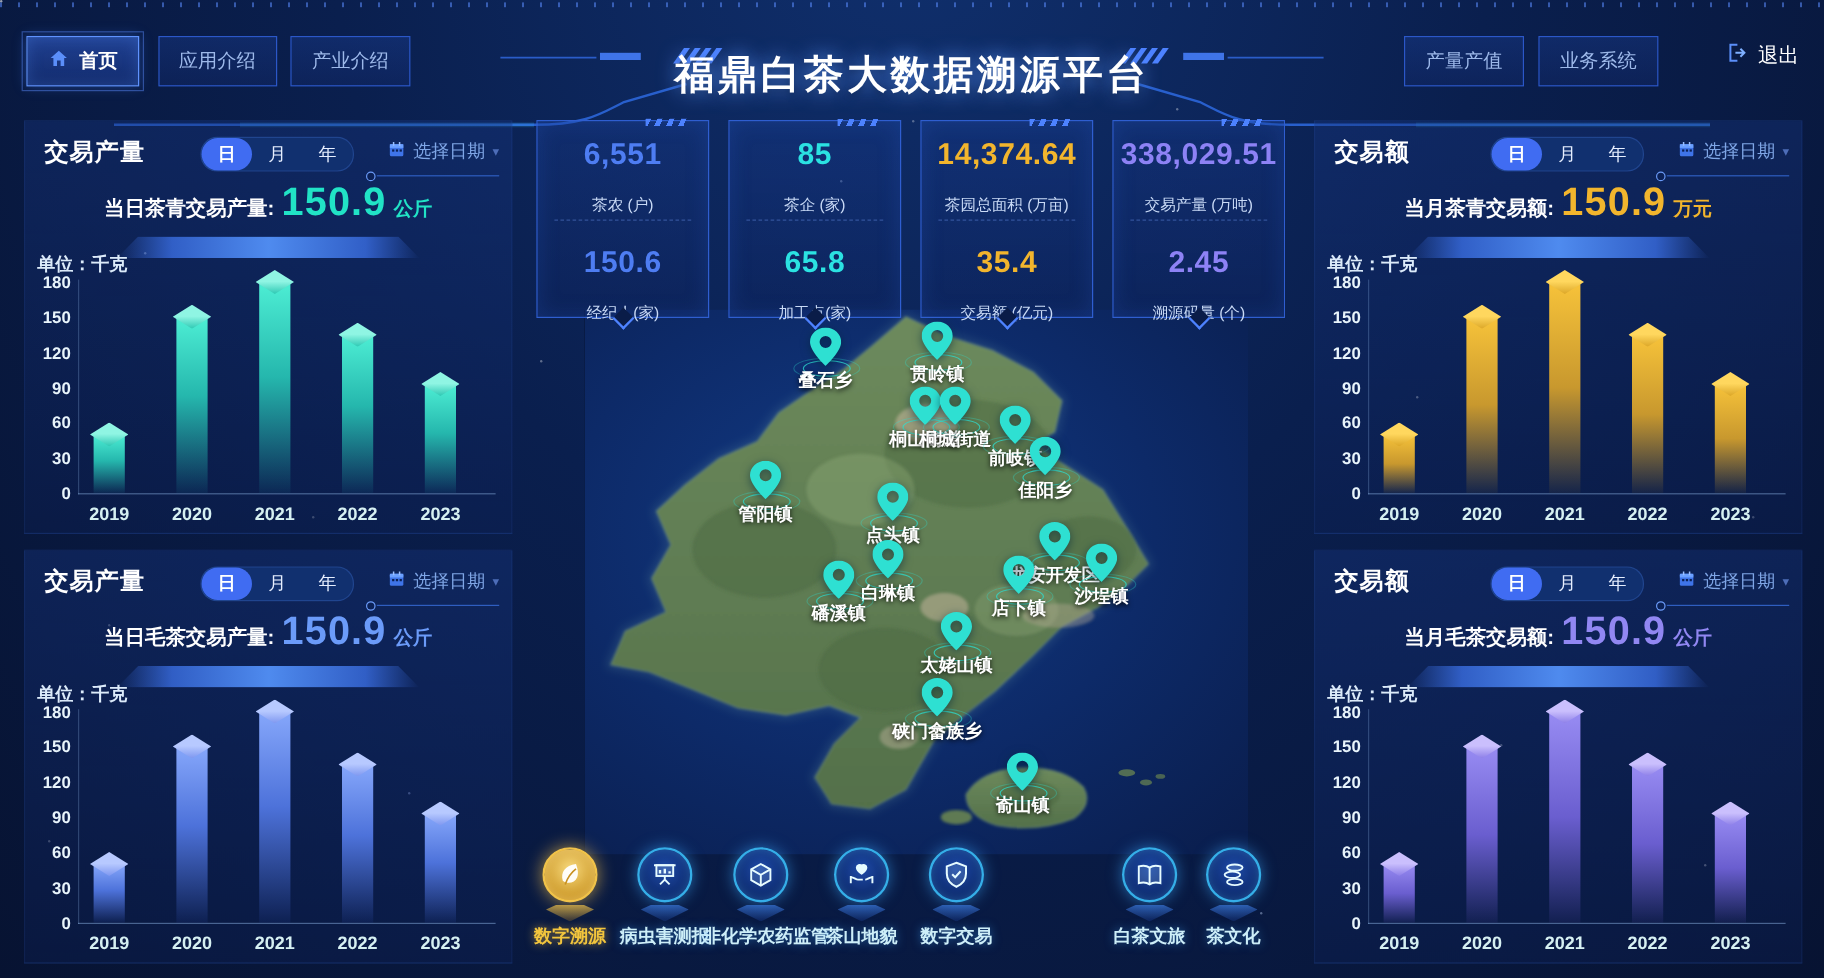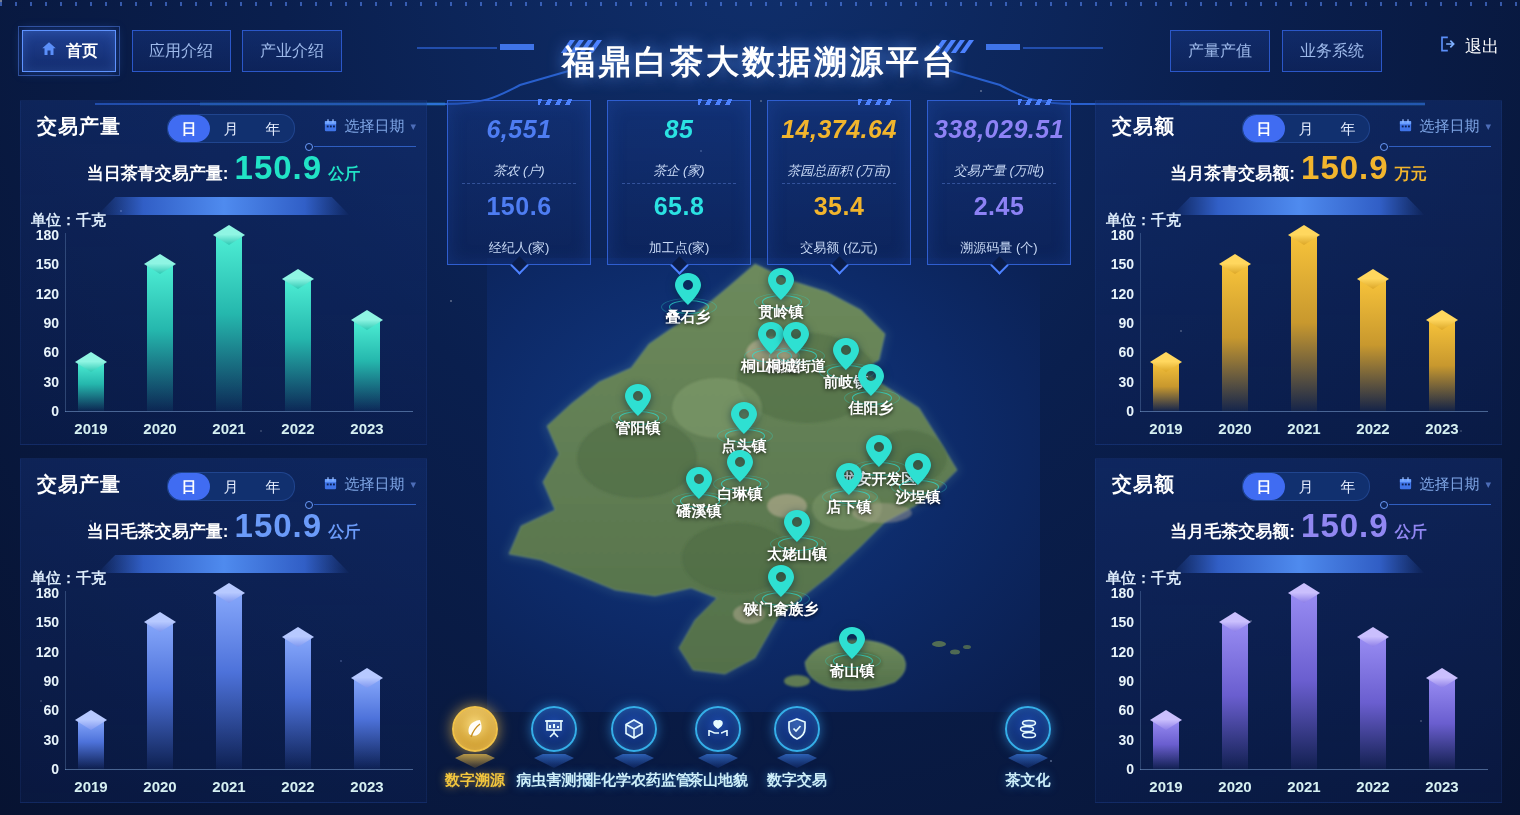--- a/index.html
+++ b/index.html
@@ -64,21 +64,21 @@
     clip-path:polygon(50% 0,100% 50%,50% 100%,0 50%);}
   
   .stat-card{position:absolute;top:100px;width:144px;height:165px;border:1px solid #2f5ed0;box-sizing:border-box;
     background:linear-gradient(180deg,rgba(26,62,150,.35),rgba(14,36,96,.45));
     box-shadow:inset 0 0 18px rgba(40,90,200,.25);}
   .stat-card::before{content:"";position:absolute;top:-2px;right:16px;width:36px;height:6px;
     background:repeating-linear-gradient(115deg,#4d82ff 0 4px,transparent 4px 9px);}
   .stat-card::after{content:"";position:absolute;bottom:-8px;left:50%;width:11px;height:11px;margin-left:-6px;
     transform:rotate(45deg);border-right:2px solid #4d82ff;border-bottom:2px solid #4d82ff;background:#0a1c48;}
   .sc-half{position:absolute;left:0;right:0;text-align:center;}
-  .sc-half.t{top:14px;font-style:italic;} .sc-half.b{top:91px;}
+  .sc-half.t{top:14px;} .sc-half.b{top:104px;}
   .sc-value{font-size:25px;font-weight:bold;letter-spacing:.5px;}
   .sc-label{margin-top:18px;font-size:13px;color:#c9daf6;}
   .sc-div{position:absolute;left:14px;right:14px;top:82px;border-top:1px dashed rgba(120,160,255,.35);}
   
   .map{position:absolute;left:487px;top:258px;width:553px;height:454px;
     box-shadow:inset 0 0 50px 26px rgba(7,19,50,.92);}
   .island{position:absolute;inset:0;}
   .pin{position:absolute;width:26px;height:34px;cursor:pointer;}
   .pin svg{position:absolute;left:0;top:0;filter:drop-shadow(0 2px 4px rgba(0,40,60,.6));}
   .ring1{position:absolute;left:13px;top:27px;width:38px;height:12px;margin-left:-19px;
@@ -578,20 +578,30 @@
     <div class="dock-item" style="left: 797px;">
       <div class="d-ring">
         <svg viewBox="0 0 24 24" width="24" height="24" fill="none" stroke="#e6fbff" stroke-width="1.7">
           <path d="M12 2l8 3v6c0 5-3.4 9-8 11-4.6-2-8-6-8-11V5z" fill="rgba(230,251,255,.12)"></path>
           <path d="M8.5 11.5l2.5 2.5 4.5-5"></path>
         </svg>
       </div>
       <div class="d-ped"></div>
       <div class="d-label">数字交易</div>
     </div>
+    <div class="dock-item" style="left: 958px;">
+      <div class="d-ring">
+        <svg viewBox="0 0 24 24" width="24" height="24" fill="none" stroke="#e6fbff" stroke-width="1.6">
+          <path d="M12 6c-2.5-1.8-5.5-2-9-1v14c3.5-1 6.5-.8 9 1 2.5-1.8 5.5-2 9-1V5c-3.5-1-6.5-.8-9 1z" fill="rgba(230,251,255,.12)"></path>
+          <path d="M12 6v14"></path>
+        </svg>
+      </div>
+      <div class="d-ped"></div>
+      <div class="d-label">白茶文旅</div>
+    </div>
     <div class="dock-item" style="left: 1028px;">
       <div class="d-ring">
         <svg viewBox="0 0 24 24" width="24" height="24" fill="none" stroke="#e6fbff" stroke-width="1.5">
           <ellipse cx="13" cy="6" rx="6.5" ry="2.6" fill="rgba(230,251,255,.15)"></ellipse>
           <ellipse cx="11" cy="12" rx="6.5" ry="2.6"></ellipse>
           <ellipse cx="13" cy="18" rx="6.5" ry="2.6"></ellipse>
         </svg>
       </div>
       <div class="d-ped"></div>
       <div class="d-label">茶文化</div>

